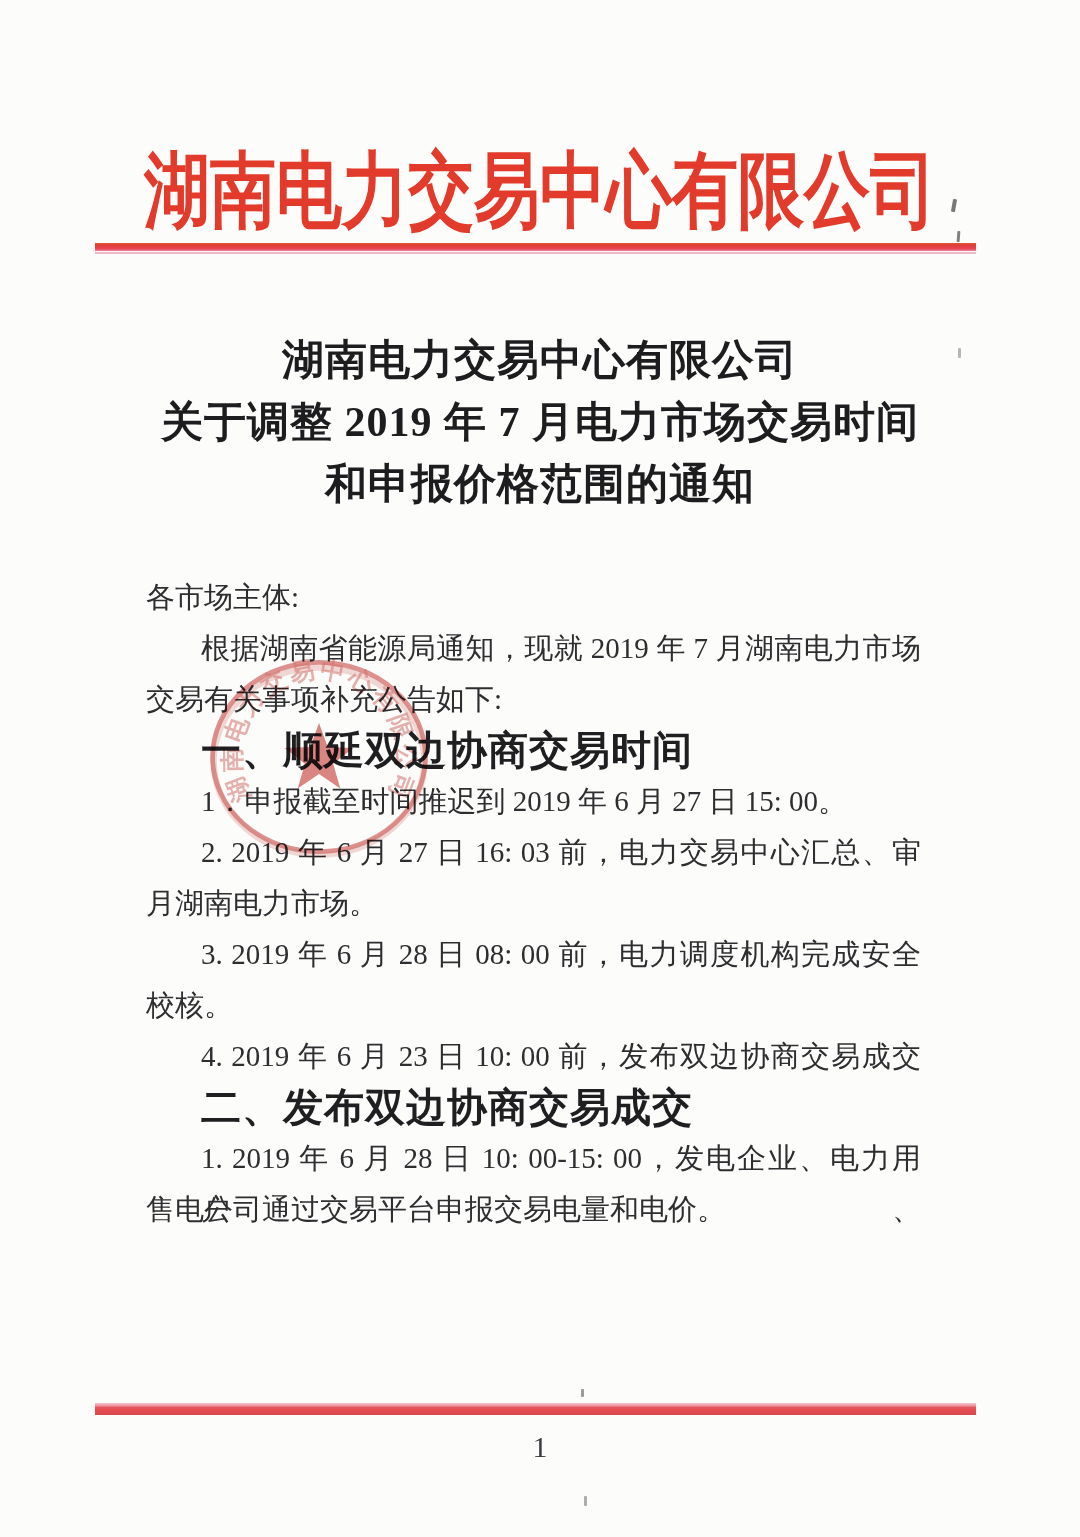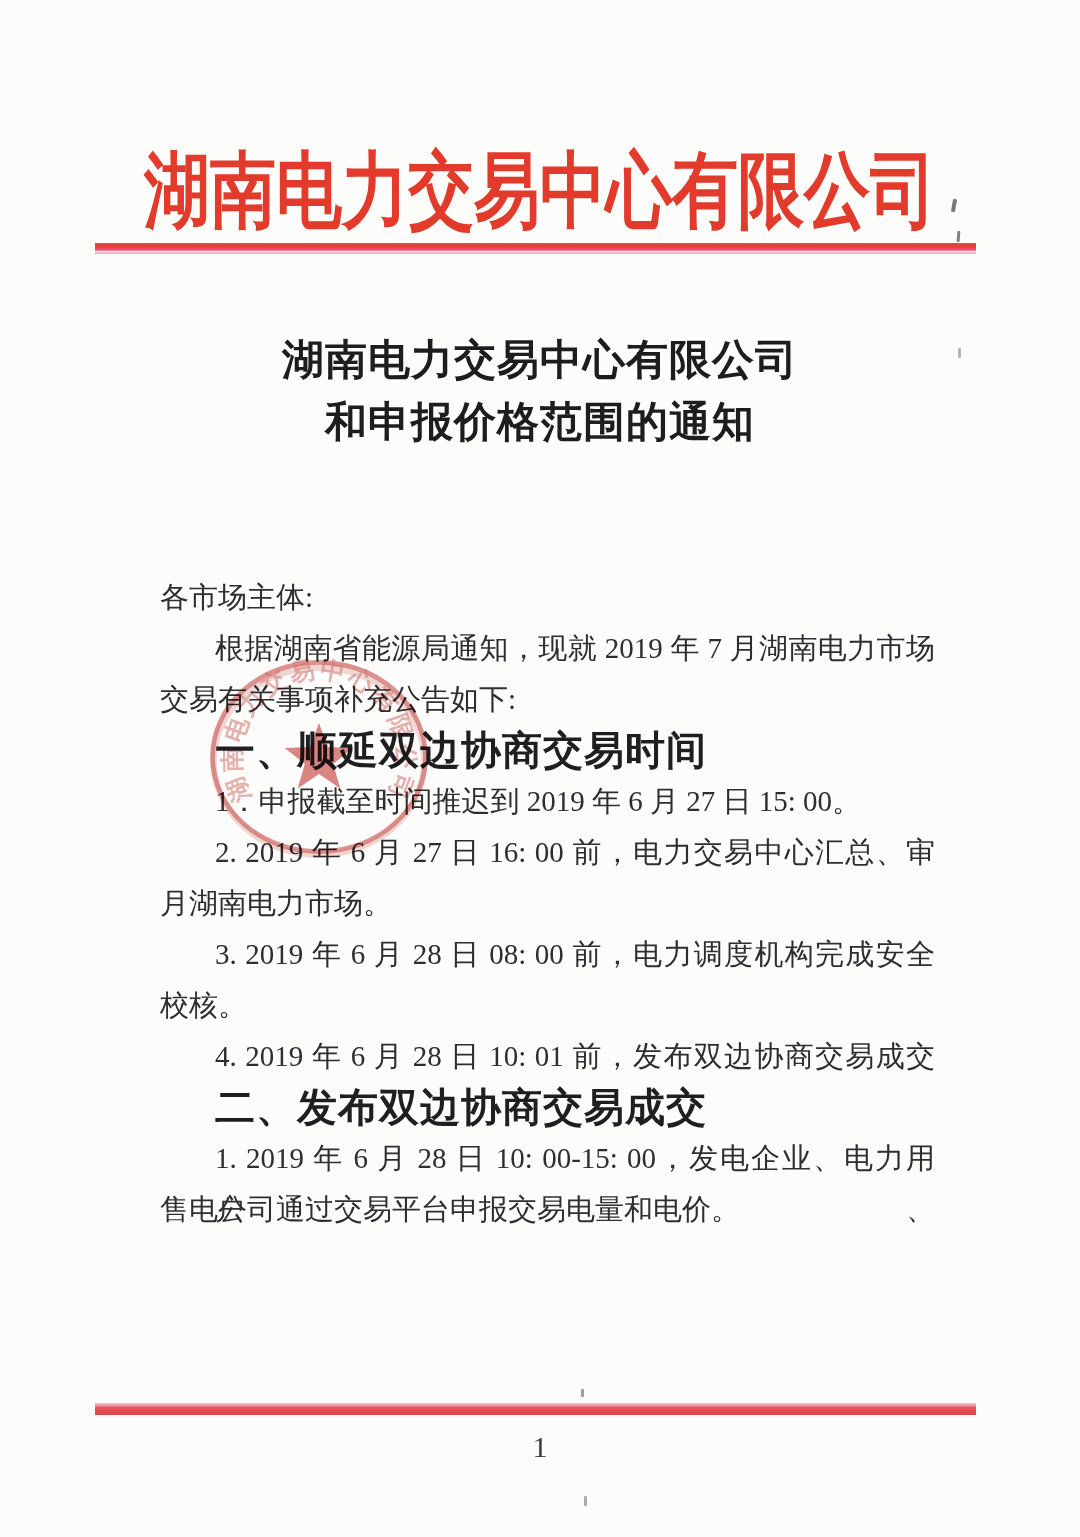--- a/index.html
+++ b/index.html
@@ -27,21 +27,21 @@
       #e14a50 70%,#d7474c 100%);
   }
   
   .title{position:absolute;top:329px;left:0;width:100%;text-align:center;color:#1d1d1f;}
   .title-line{
     height:62px;line-height:62px;font-size:42px;font-weight:bold;
     letter-spacing:1px;white-space:nowrap;
   }
   
   .body-block{
-    position:absolute;top:572px;left:160px;width:775px;
+    position:absolute;top:572px;left:146px;width:775px;
     font-size:29px;color:#2e2e31;
   }
   .body-line{height:51px;line-height:51px;white-space:nowrap;}
   .body-line.indent{padding-left:55px;}
   .body-line.full{
     white-space:normal;text-align:justify;text-align-last:justify;
     -moz-text-align-last:justify;
   }
   .body-line.bold{font-weight:bold;color:#1f1f22;letter-spacing:1px;
     font-family:Liberation Sans, sans-serif;font-size:40px;}
@@ -71,34 +71,35 @@
 <body>
 
 <div class="page">
 
   <div class="letterhead">湖南电力交易中心有限公司</div>
 
   <div class="rule rule-top"></div>
 
   <div class="title">
     <div class="title-line">湖南电力交易中心有限公司</div>
+    <div class="title-line">关于调整 2019 年 7 月电力市场交易时间</div>
     <div class="title-line">和申报价格范围的通知</div>
   </div>
 
   <div class="body-block">
       <div class="body-line">各市场主体:</div>
       <div class="body-line indent full">根据湖南省能源局通知，现就 2019 年 7 月湖南电力市场</div>
       <div class="body-line">交易有关事项补充公告如下:</div>
       <div class="body-line bold indent">一、顺延双边协商交易时间</div>
       <div class="body-line indent">1．申报截至时间推迟到 2019 年 6 月 27 日 15: 00。</div>
-      <div class="body-line indent full">2. 2019 年 6 月 27 日 16: 00 前，电力交易中心汇总、审</div>
+      <div class="body-line indent full">2. 2019 年 6 月 27 日 16: 03 前，电力交易中心汇总、审</div>
       <div class="body-line">月湖南电力市场。</div>
       <div class="body-line indent full">3. 2019 年 6 月 28 日 08: 00 前，电力调度机构完成安全</div>
       <div class="body-line">校核。</div>
-      <div class="body-line indent full">4. 2019 年 6 月 28 日 10: 01 前，发布双边协商交易成交</div>
+      <div class="body-line indent full">4. 2019 年 6 月 23 日 10: 00 前，发布双边协商交易成交</div>
       <div class="body-line bold indent">二、发布双边协商交易成交</div>
       <div class="body-line indent full">1. 2019 年 6 月 28 日 10: 00-15: 00，发电企业、电力用户、</div>
       <div class="body-line">售电公司通过交易平台申报交易电量和电价。</div>
     </div>
 
   <svg class="seal" viewBox="0 0 250 250" xmlns="http://www.w3.org/2000/svg">
     <defs>
       <path id="sealTextPath" d="M 72.7 177.3 A 74 74 0 1 1 177.3 177.3" fill="none"></path>
     </defs>
     <ellipse cx="125" cy="125" rx="100" ry="89" fill="none" stroke="#c8423d" stroke-width="4.5" opacity="0.62"></ellipse>

